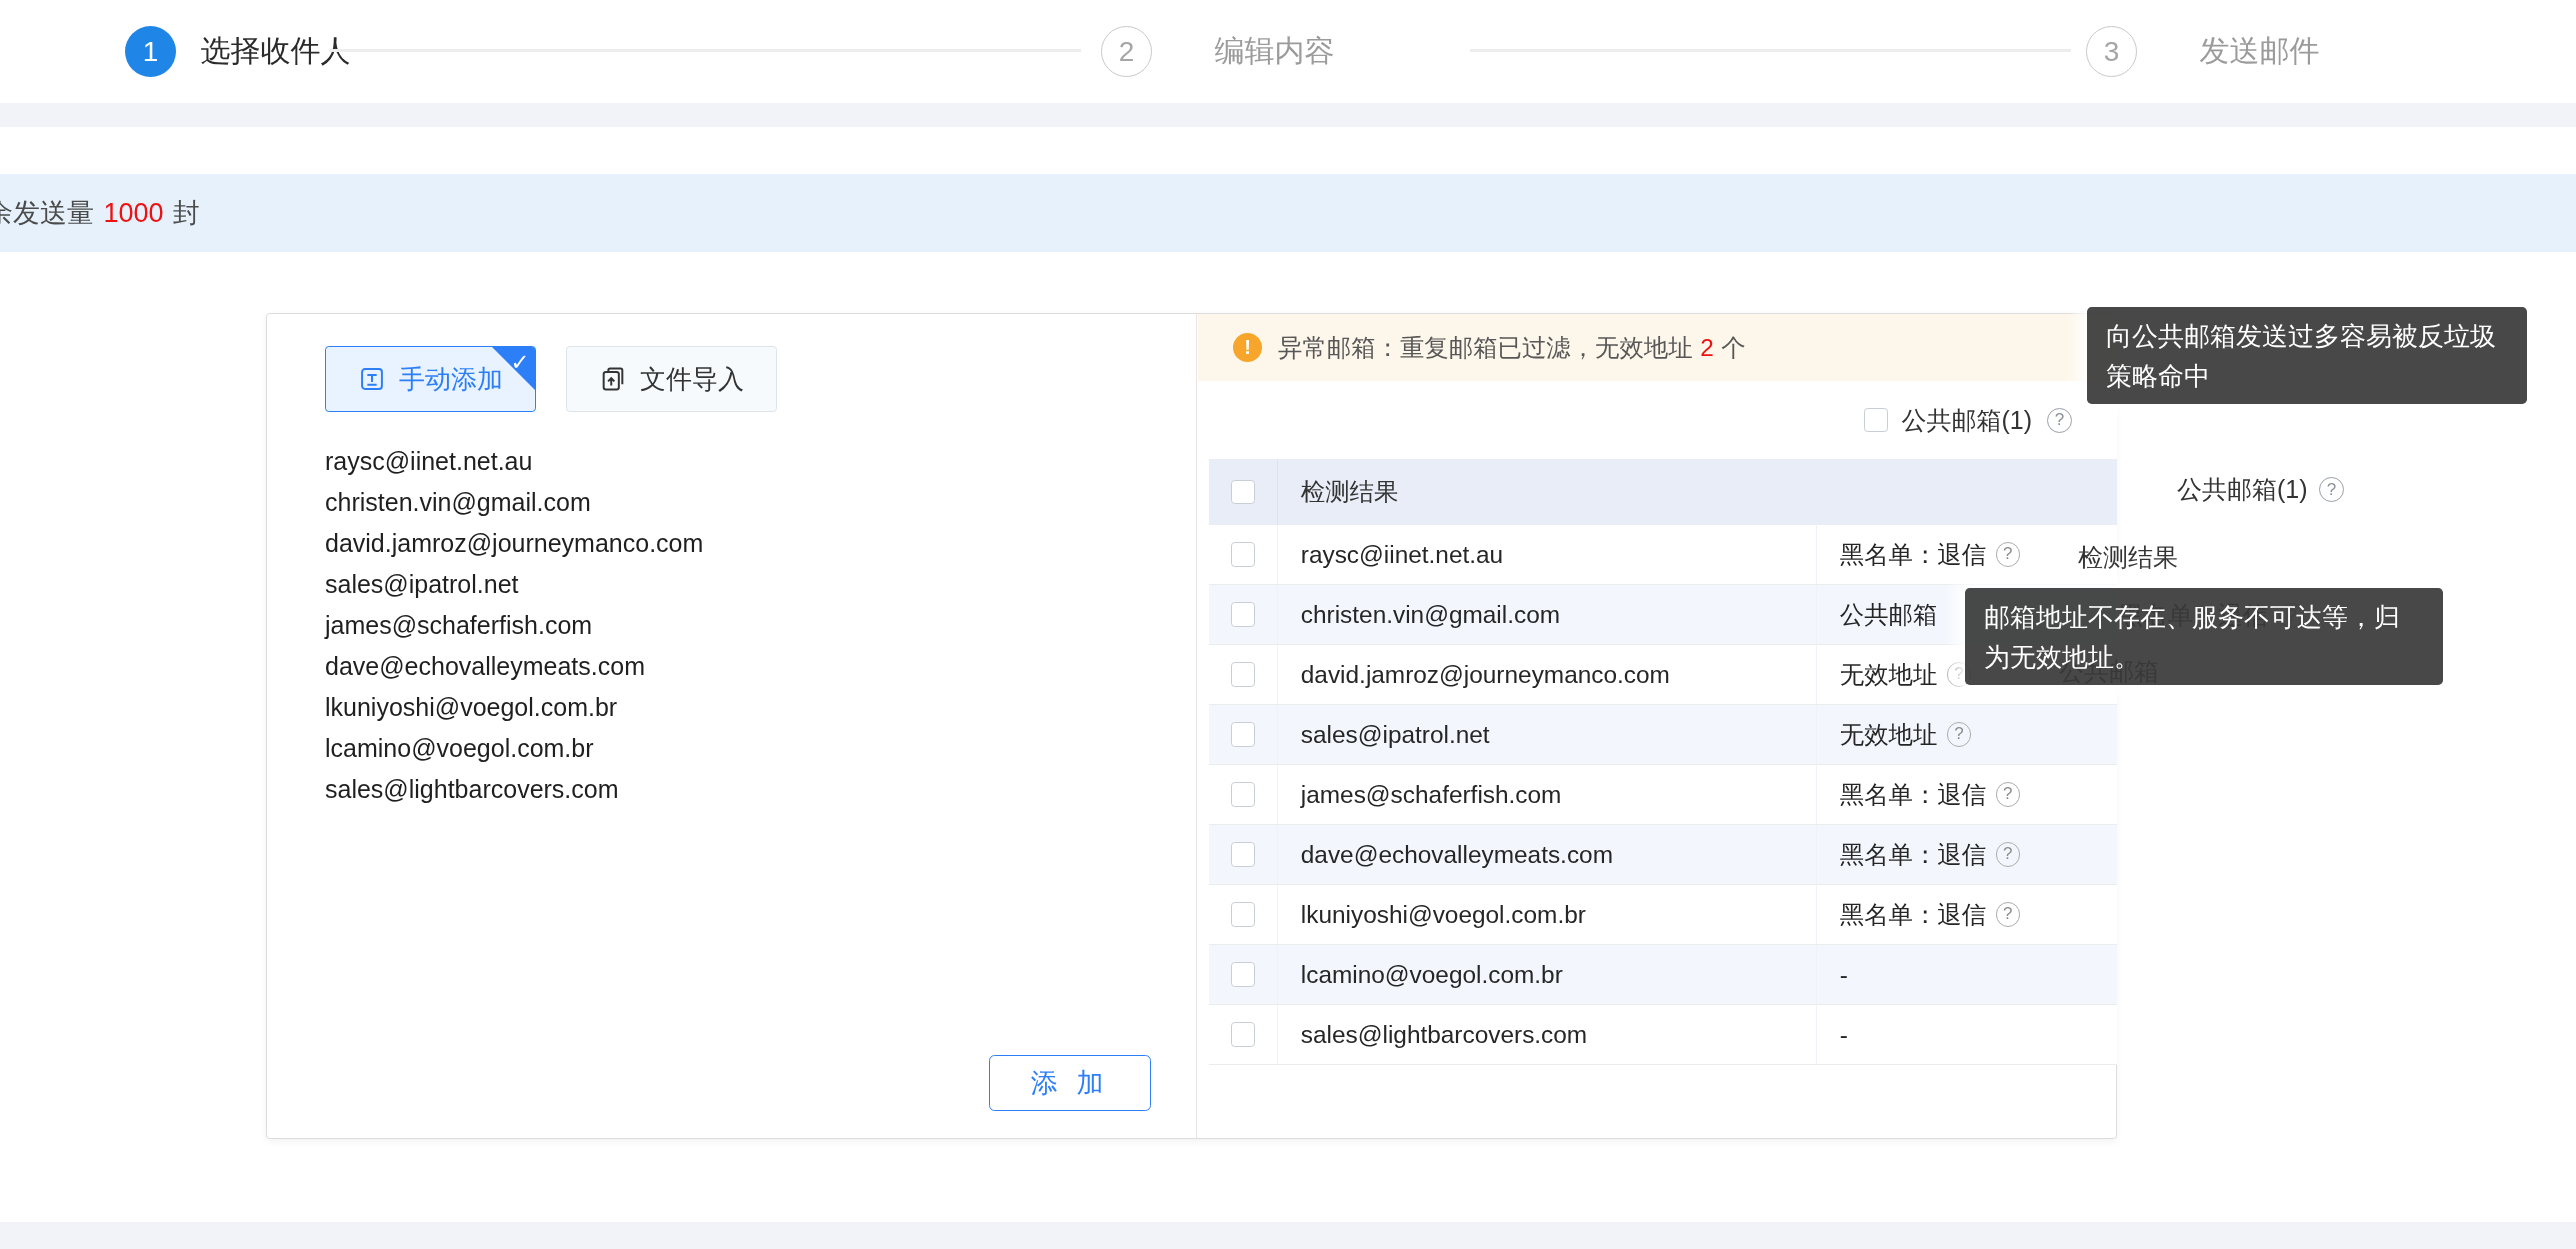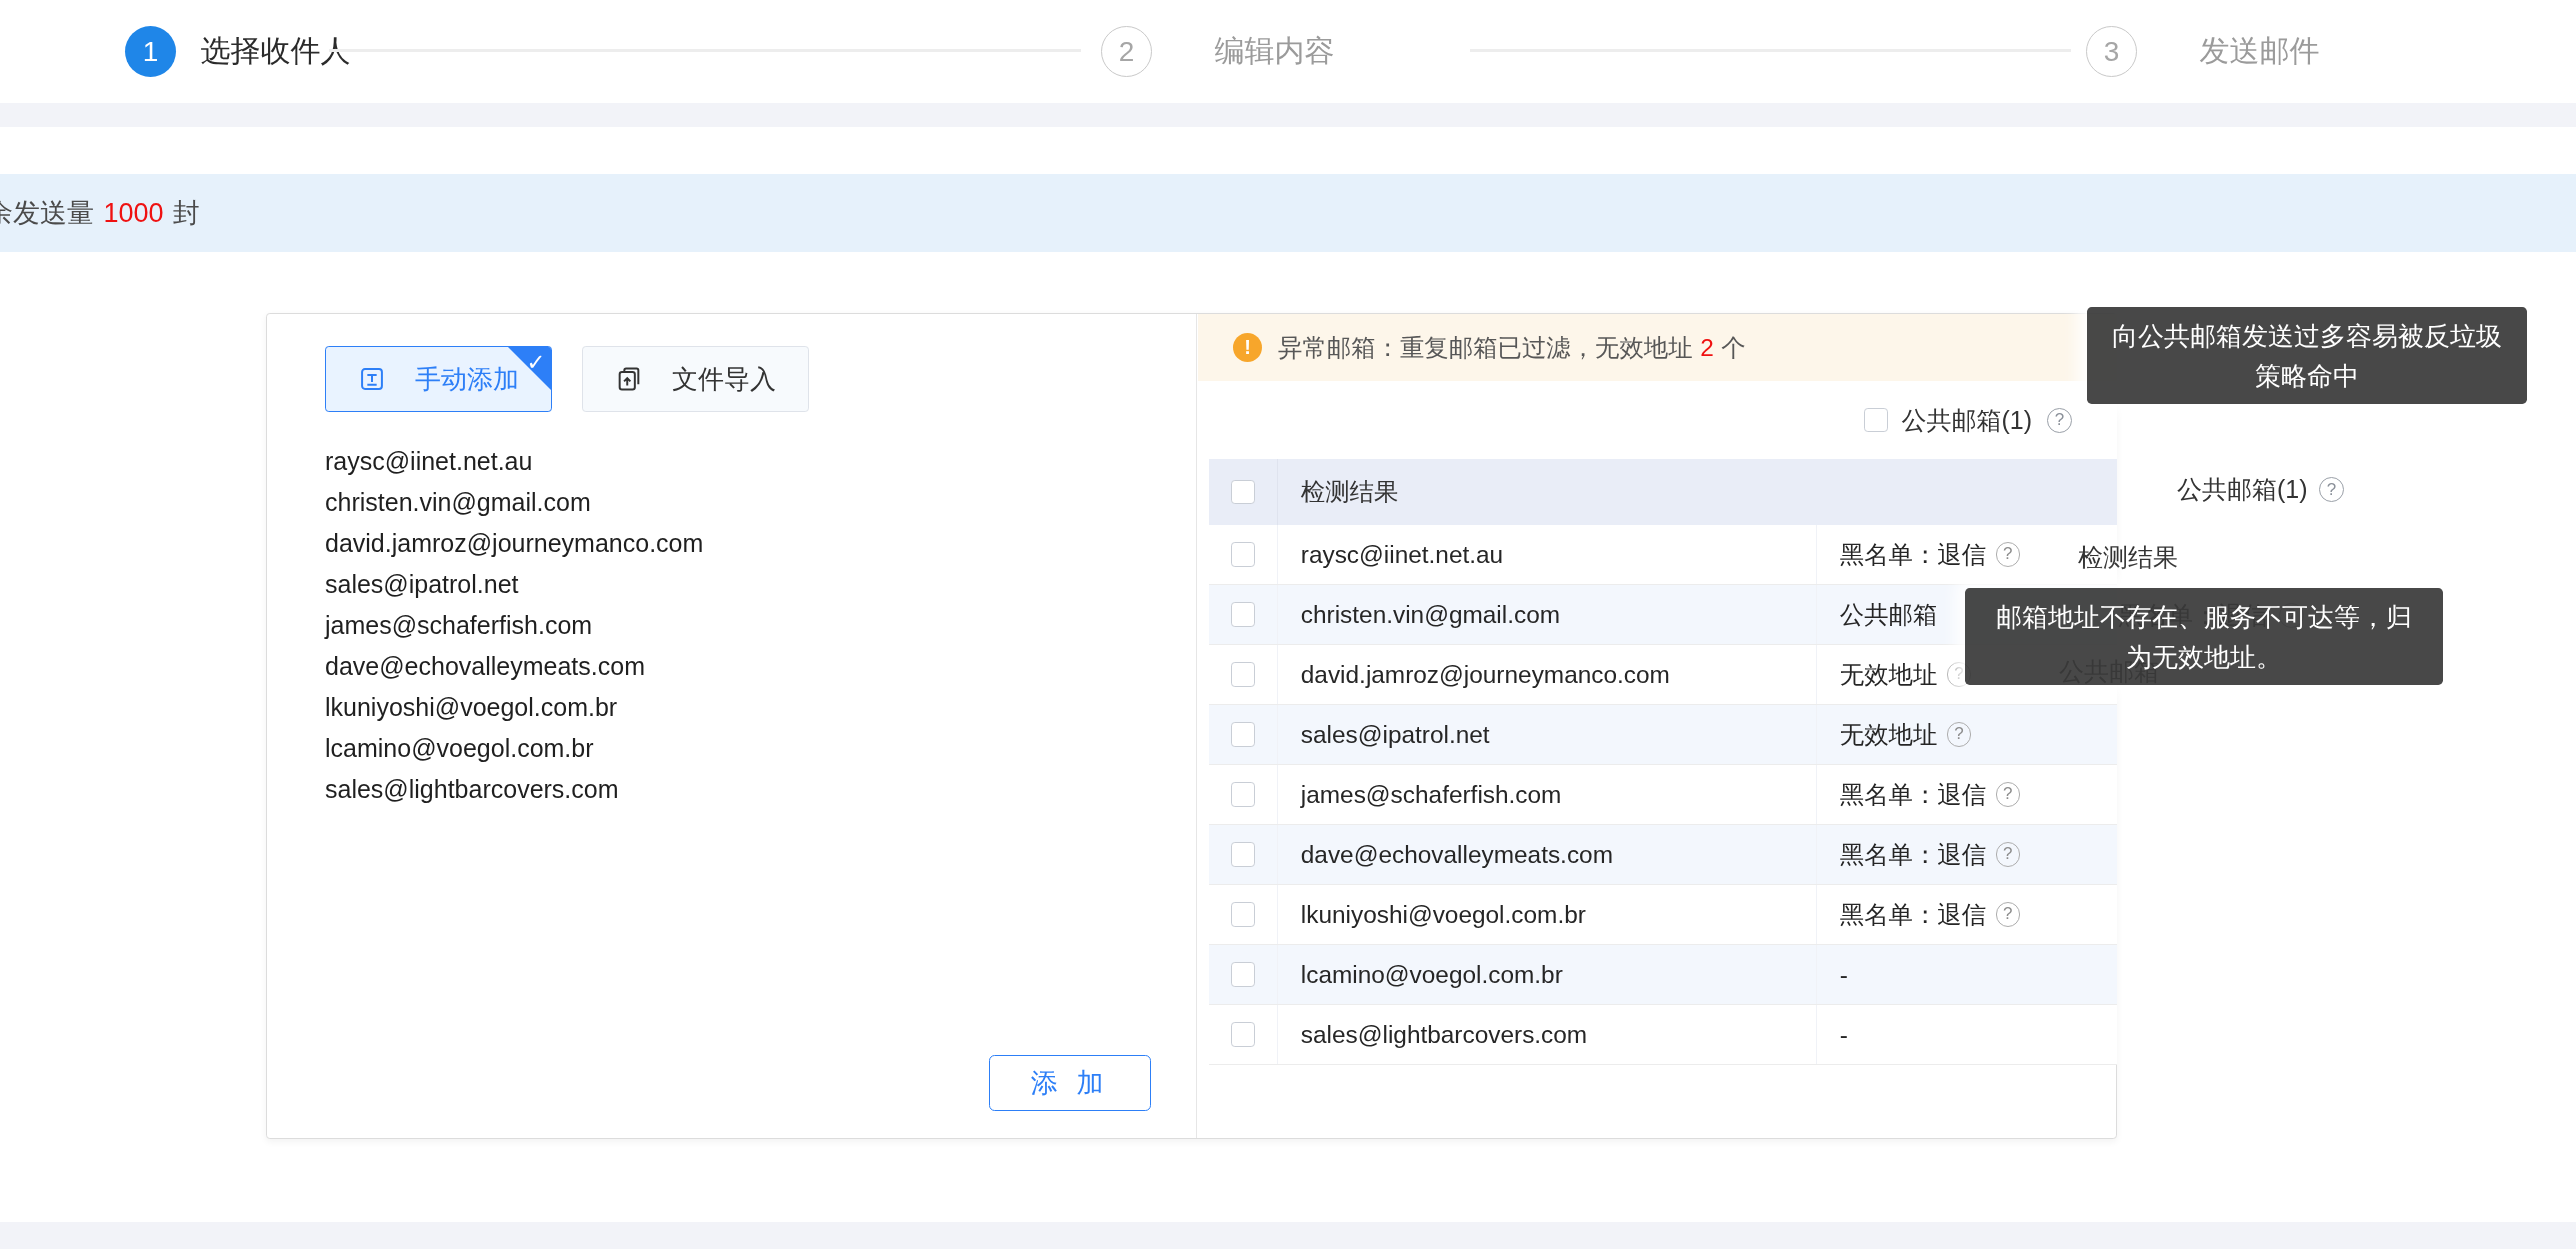--- a/index.html
+++ b/index.html
@@ -29,21 +29,21 @@
   .quota-num{color:var(--red);margin:0 9.4px;}
 
   
   .card{position:absolute;left:266px;top:313px;width:1851px;height:826px;background:#fff;
         border:0.9px solid #dcdcdc;border-radius:3.8px;box-shadow:0 2.8px 7.5px rgba(0,0,0,.05);box-sizing:border-box;}
   .left-pane{position:absolute;left:0;top:0;width:930px;height:824px;border-right:0.9px solid #e6e6e6;box-sizing:border-box;}
 
   
   .tabs{position:absolute;left:58px;top:32px;display:flex;gap:30px;}
   .tab{position:relative;height:66px;box-sizing:border-box;border:0.9px solid #dfe3ea;border-radius:3.8px;
-       background:#f7fafd;display:flex;align-items:center;justify-content:center;gap:29px;
+       background:#f7fafd;display:flex;align-items:center;justify-content:center;gap:13px;
        font-size:26px;color:#333;padding:0 32px;overflow:hidden;cursor:pointer;}
   .tab.selected{border:0.9px solid var(--accent);background:#e9f3ff;color:var(--accent);}
   .tab .corner{position:absolute;right:0;top:0;width:43px;height:43px;background:var(--accent);
                clip-path:polygon(100% 0,0 0,100% 100%);}
   .tab .corner .tick{position:absolute;right:5.6px;top:1.9px;color:#fff;font-size:22.5px;}
   .tab svg{display:block;}
 
   
   .email-list{position:absolute;left:58px;top:127px;font-size:25px;color:#1f1f1f;line-height:41px;}
 
@@ -83,21 +83,21 @@
       display:flex;align-items:center;gap:9.4px;height:100%;}
   .trow .c2,.trow .c3{border-left:0.9px solid #f0f2f7;}
   .trow .help{width:24.4px;height:24.4px;border-color:#adadad;color:#8d8d8d;}
 
   
   .frag{position:absolute;font-size:25px;color:#333;white-space:nowrap;display:flex;align-items:center;gap:11.3px;z-index:4;}
 
   
   .tip{position:absolute;z-index:10;background:rgba(56,56,56,.92);color:#fff;border-radius:4.7px;
        font-size:26px;line-height:40px;padding:8.5px 19px;box-sizing:border-box;word-break:break-all;
-       box-shadow:0 0 15px 9.4px rgba(255,255,255,.92);text-align:center;}
+       box-shadow:0 0 15px 9.4px rgba(255,255,255,.92);}
   .tip1{left:2087px;top:307px;width:440px;}
   .tip2{left:2004px;top:445px;width:451px;}
   .tip3{left:1965px;top:588px;width:478px;}
 </style>
 </head>
 <body>
 
 <div class="page" style="--accent: #2d7ff7; --accent2: #1f86e8; --red: #ef1111; --orange: #f7a62b;">
 
   <div class="stepbar">

